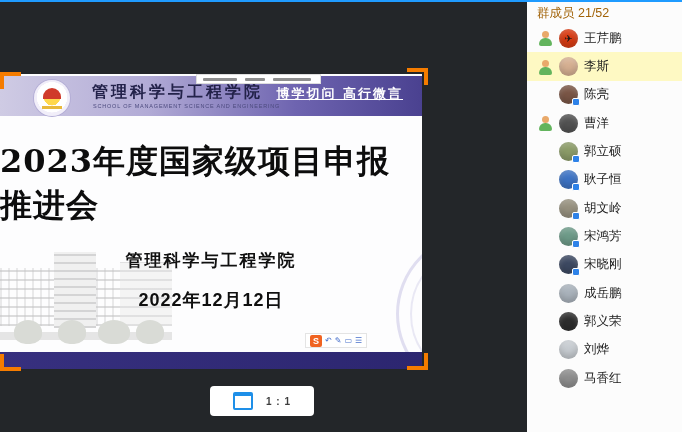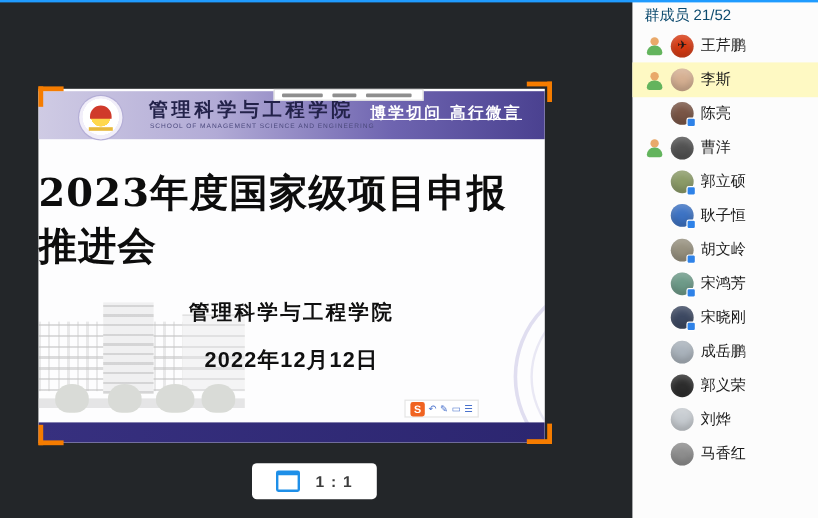--- a/index.html
+++ b/index.html
@@ -1,21 +1,21 @@
 <!DOCTYPE html>
 <html><head>
 <meta charset="utf-8">
 <style>
   html,body{margin:0;padding:0;background:#111;}
   .app{position:relative;width:682px;height:432px;background:#232629;overflow:hidden;
        font-family:"Liberation Sans",sans-serif;}
   .topline{position:absolute;top:0;left:0;width:100%;height:2px;background:#1f9bff;z-index:9;}
 
   
-  .share{position:absolute;left:0;top:74px;width:422px;height:295px;z-index:2;margin-left:32px;}
+  .share{position:absolute;left:0;top:74px;width:422px;height:295px;z-index:2;}
   .slide{position:absolute;inset:0;background:#fdfdfe;overflow:hidden;}
 
   .slide-header{position:absolute;left:0;top:2px;width:100%;height:40px;
     background:linear-gradient(90deg,#cfcbe4 0%,#b2abd6 35%,#6e64b0 70%,#4a4190 100%);}
   .logo{position:absolute;left:34px;top:4px;width:36px;height:36px;border-radius:50%;
     background:radial-gradient(circle at 50% 48%,#ffd84d 0 31%,#ffffff 32% 58%,#f1eef9 59%);
     box-shadow:0 0 0 1px #b4aed6;}
   .logo::before{content:'';position:absolute;left:9px;top:8px;width:18px;height:11px;
     border-radius:9px 9px 0 0;background:#d03a2a;}
   .logo::after{content:'';position:absolute;left:8px;bottom:7px;width:20px;height:3px;background:#e8b93c;}
@@ -74,25 +74,25 @@
   .cb{position:absolute;width:17px;height:13px;border:0 solid #f57c00;z-index:4;}
   .cb.tl{left:0;top:-2px;border-left-width:4px;border-top-width:4px;}
   .cb.tr{right:-6px;top:-6px;border-right-width:4px;border-top-width:4px;}
   .cb.bl{left:0;bottom:-2px;border-left-width:4px;border-bottom-width:4px;}
   .cb.br{right:-6px;bottom:-1px;border-right-width:4px;border-bottom-width:4px;}
 
   
   .fitbtn{position:absolute;left:210px;top:386px;width:104px;height:30px;background:#fff;border-radius:4px;
     display:flex;align-items:center;justify-content:center;gap:13px;cursor:pointer;z-index:3;}
   .fit-icon{width:16px;height:12px;border:2px solid #1e8fe8;border-top-width:4px;border-radius:2px;box-sizing:content-box;}
-  .fit-label{font-size:13px;color:#3d3d3d;font-weight:600;letter-spacing:1px;}
+  .fit-label{font-size:10px;color:#3d3d3d;font-weight:600;letter-spacing:1px;}
 
   
   .sidebar{position:absolute;left:527px;top:0;width:155px;height:432px;background:#fcfcfc;z-index:8;}
-  .sb-header{position:absolute;left:10px;top:5px;font-size:12.5px;color:#0c4a6e;text-align:right;}
+  .sb-header{position:absolute;left:10px;top:5px;font-size:12.5px;color:#a16207;text-align:right;}
   .mlist{position:absolute;left:0;top:24px;right:0;}
   .mrow{height:28.35px;display:flex;align-items:center;padding-left:11px;box-sizing:border-box;cursor:pointer;}
   .mrow.hl{background:#fef9c3;}
   .pslot{width:15px;height:16px;position:relative;margin-right:6px;flex:none;}
   .pslot.person::before{content:'';position:absolute;top:1px;left:4px;width:7px;height:7px;border-radius:50%;background:#e9a96a;}
   .pslot.person::after{content:'';position:absolute;bottom:0;left:1px;width:13px;height:8px;
     border-radius:6px 6px 2px 2px;background:#63b45d;}
   .avatar{width:19px;height:19px;border-radius:50%;position:relative;flex:none;margin-right:6px;
     box-shadow:inset 0 -4px 6px rgba(0,0,0,.18), inset 0 3px 5px rgba(255,255,255,.22);}
   .aglyph{position:absolute;inset:0;display:flex;align-items:center;justify-content:center;font-size:10px;color:#181818;}

